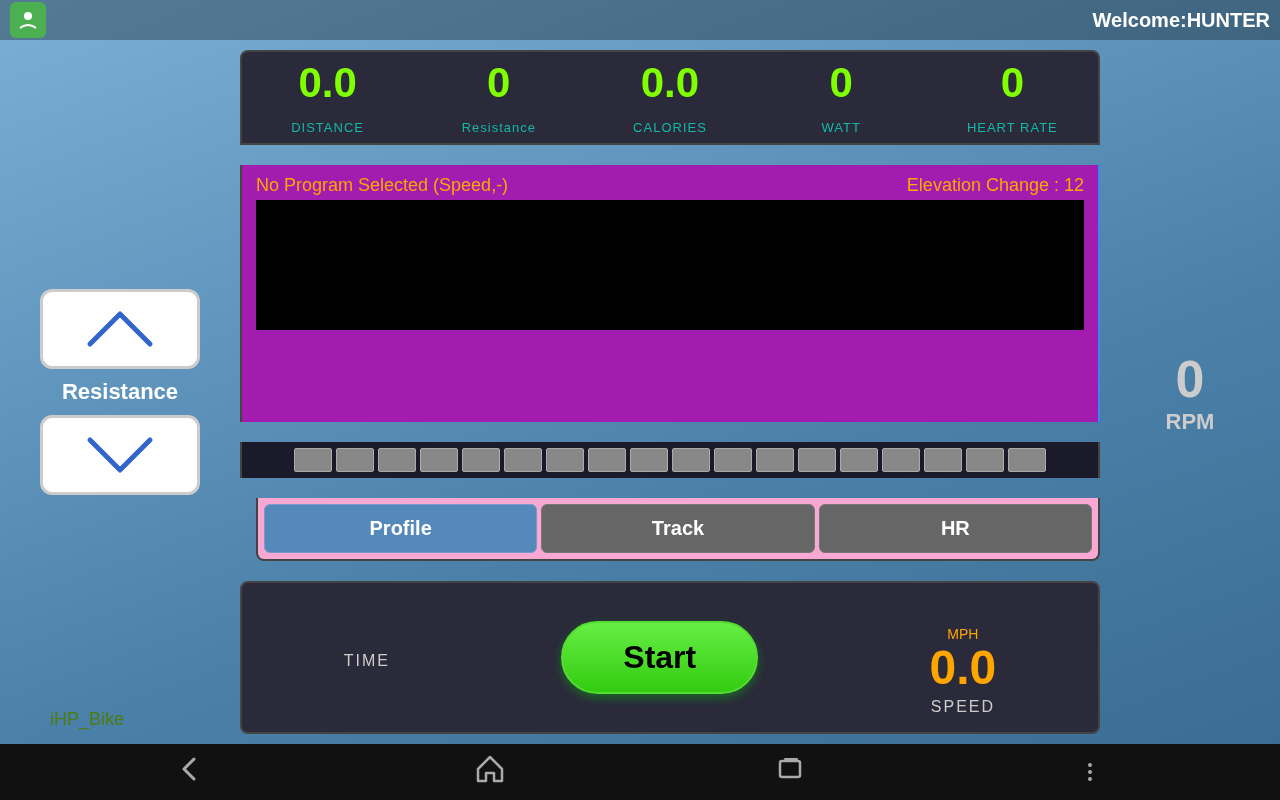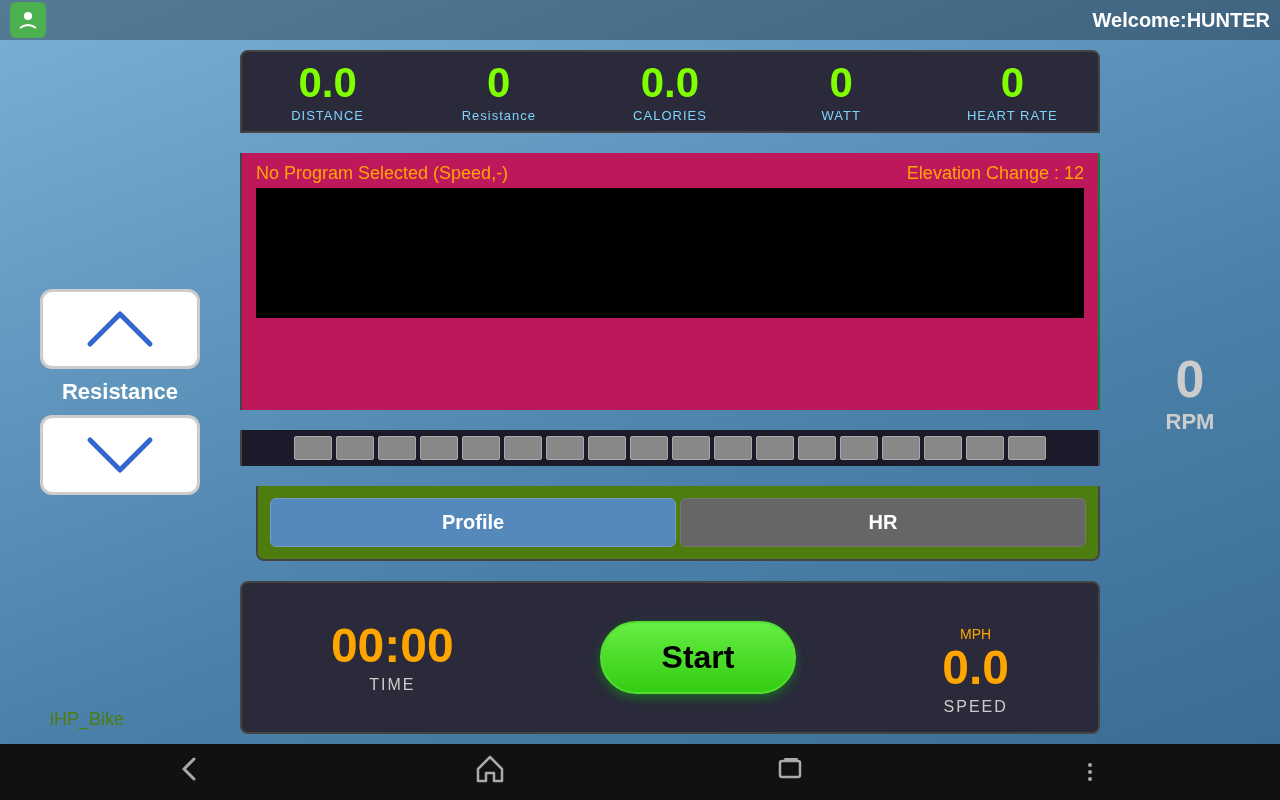--- a/index.html
+++ b/index.html
@@ -105,30 +105,30 @@
       min-width: 100px;
     }
     .stat-value {
       font-size: 42px;
       font-weight: bold;
       color: #7fff00;
       line-height: 1;
     }
     .stat-label {
       font-size: 13px;
-      color: #7dd3fc;
-      margin-top: 4px;
+      color: #14b8a6;
+      margin-top: 16px;
       letter-spacing: 1px;
     }
 
     
     #display-area {
-      background: #be185d;
+      background: #a21caf;
       border-left: 2px solid #444;
-      border-right: 2px solid #15803d;
+      border-right: 2px solid #3b82f6;
       padding: 10px 14px;
       flex: 1;
       min-height: 0;
     }
     #program-line {
       color: #ffa500;
       font-size: 18px;
       margin-bottom: 4px;
     }
     #elevation-line {
@@ -157,25 +157,25 @@
       height: 24px;
       background: #888;
       border: 1px solid #aaa;
       border-radius: 2px;
     }
 
     
     #tab-buttons {
       display: flex;
       gap: 4px;
-      background: #4d7c0f;
+      background: #f9a8d4;
       border-radius: 0 0 8px 8px;
       border: 2px solid #444;
       border-top: none;
-      padding: 12px;
+      padding: 6px;
       margin-left: 16px;
     }
     .tab-btn {
       flex: 1;
       padding: 12px 0;
       border-radius: 6px;
       border: 1px solid #666;
       font-size: 20px;
       font-weight: bold;
       cursor: pointer;
@@ -364,26 +364,26 @@
       <div class="prog-bar-cell"></div>
       <div class="prog-bar-cell"></div>
       <div class="prog-bar-cell"></div>
       <div class="prog-bar-cell"></div>
       <div class="prog-bar-cell"></div>
       <div class="prog-bar-cell"></div>
     </div>
 
     <div id="tab-buttons">
       <button class="tab-btn active">Profile</button>
+      <button class="tab-btn inactive">Track</button>
       <button class="tab-btn inactive">HR</button>
     </div>
 
     <div id="timer-panel">
       <div class="timer-block">
-        <span class="timer-value">00:00</span>
         <span class="timer-label">TIME</span>
       </div>
       <button id="start-btn">Start</button>
       <div class="timer-block">
         <span class="speed-unit">MPH</span>
         <span class="timer-value">0.0</span>
         <span class="timer-label">SPEED</span>
       </div>
     </div>
 

